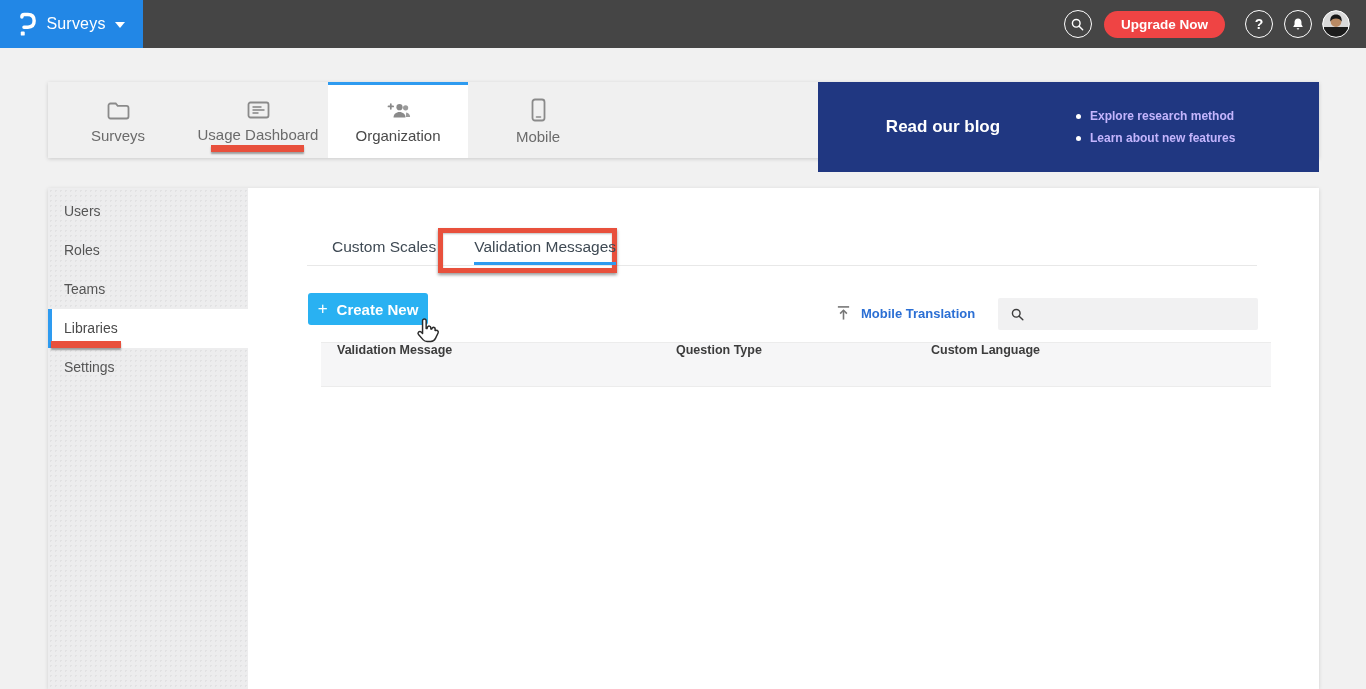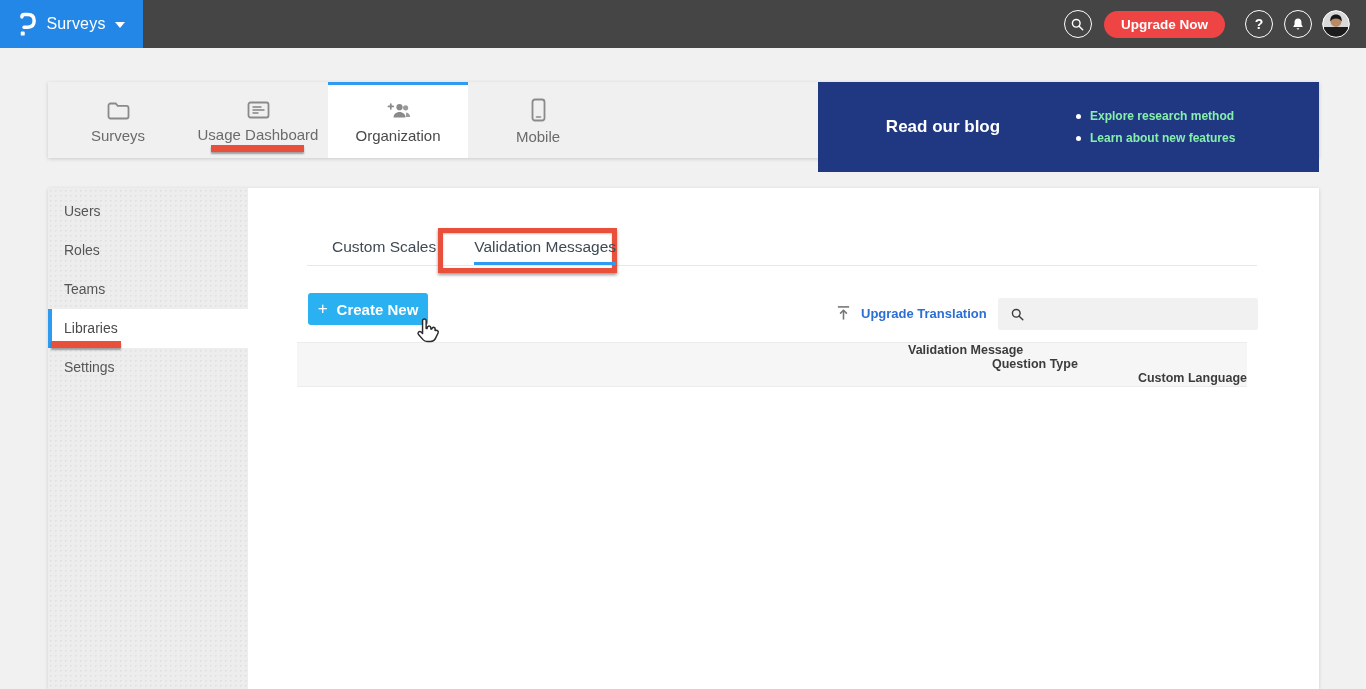--- a/index.html
+++ b/index.html
@@ -24,21 +24,21 @@
   .nav-card { position:absolute; left:48px; top:82px; width:1271px; height:76px; background:#f0f0f0; box-shadow:0 1px 4px rgba(0,0,0,.16); display:flex; }
   .nav-tab { width:140px; height:76px; display:flex; flex-direction:column; align-items:center; justify-content:center; gap:6px; border-top:3px solid transparent; cursor:pointer; }
   .nav-tab .nav-label { font-size:15px; color:#6b6b6b; }
   .nav-tab.active { background:#fff; border-top-color:#2e9bf0; }
   .nav-tab.active .nav-label { color:#4a4a4a; }
   .blog-banner { margin-left:auto; width:501px; height:90px; background:#203781; display:flex; align-items:center; cursor:pointer; }
   .banner-title { width:250px; text-align:center; color:#fff; font-size:17px; font-weight:bold; }
   .banner-bullets { margin-left:8px; display:flex; flex-direction:column; gap:8px; }
   .banner-bullets .b-row { display:flex; align-items:center; gap:9px; }
   .b-dot { width:5px; height:5px; border-radius:50%; background:#fff; flex:none; }
-  .b-text { color:#86efac; font-size:12px; font-weight:bold; }
+  .b-text { color:#c4b5fd; font-size:12px; font-weight:bold; }
 
   
   .anno { position:absolute; background:#e8503c; box-shadow:0 2px 2px rgba(0,0,0,.35); }
   .anno-org { left:211px; top:145px; width:93px; height:7px; }
   .anno-lib { left:51px; top:341px; width:70px; height:7px; }
   .anno-box { position:absolute; left:438px; top:228px; width:179px; height:45px; border:5px solid #e8503c; box-shadow:0 2px 3px rgba(0,0,0,.4), inset 0 1px 2px rgba(0,0,0,.25); }
 
   
   .main-card { position:absolute; left:48px; top:188px; width:1271px; height:501px; background:#fff; box-shadow:0 1px 4px rgba(0,0,0,.14); }
   .side-nav { position:absolute; left:0; top:0; width:200px; height:501px; background:#ededee;
@@ -56,22 +56,22 @@
                 display:flex; align-items:center; justify-content:center; gap:9px; color:#fff; cursor:pointer; font-family:inherit; }
   .create-btn .plus { font-size:17px; font-weight:normal; line-height:1; margin-top:-1px; }
   .create-btn .cbl { font-size:15px; font-weight:bold; }
 
   .import-link { position:absolute; left:588px; top:117px; display:flex; align-items:center; gap:10px; cursor:pointer; }
   .import-link .imp-label { font-size:13px; font-weight:bold; color:#2b6fd4; }
 
   .search-box { position:absolute; left:750px; top:110px; width:260px; height:32px; background:#f1f1f2; border-radius:2px; display:flex; align-items:center; padding-left:12px; }
   .search-box input { flex:1; height:100%; border:none; outline:none; background:transparent; font-family:inherit; font-size:13px; color:#444; padding:0 10px 0 10px; }
 
-  .theader { position:absolute; left:49px; top:154px; width:950px; height:45px; background:#f6f6f7; border-top:1px solid #ececec; border-bottom:1px solid #ececec;
-             display:flex; align-items:flex-end; padding-left:16px;flex-direction:column; }
+  .theader { position:absolute; left:73px; top:154px; width:950px; height:45px; background:#f6f6f7; border-top:1px solid #ececec; border-bottom:1px solid #ececec;
+             display:flex; align-items:flex-start; padding-left:16px; }
   .th { font-size:12.5px; font-weight:bold; color:#3c3c3c; }
   .th.c1 { width:339px; } .th.c2 { width:255px; } .th.c3 { flex:1; }
 
   .cursor-hand { position:absolute; left:414px; top:316px; width:27px; height:27px; z-index:5; }
 
   svg { display:block; }
 </style>
 </head>
 <body>
 
@@ -202,21 +202,21 @@
         <span class="plus">+</span>
         <span class="cbl">Create New</span>
       </button>
 
       <div class="import-link">
         <svg width="15" height="16" viewBox="0 0 16 17">
           <line x1="2" y1="2" x2="14" y2="2" stroke="#777" stroke-width="1.7"></line>
           <line x1="8" y1="15.5" x2="8" y2="6" stroke="#777" stroke-width="1.7"></line>
           <path d="M4.4 9.2 8 5.6l3.6 3.6" fill="none" stroke="#777" stroke-width="1.7"></path>
         </svg>
-        <span class="imp-label">Upgrade Translation</span>
+        <span class="imp-label">Mobile Translation</span>
       </div>
 
       <div class="search-box">
         <svg width="15" height="15" viewBox="0 0 18 18">
           <circle cx="7.5" cy="7.5" r="4.6" fill="none" stroke="#3d3d3d" stroke-width="1.7"></circle>
           <line x1="11" y1="11" x2="15.4" y2="15.4" stroke="#3d3d3d" stroke-width="1.7" stroke-linecap="round"></line>
         </svg>
         <input type="text" value="" style="">
       </div>
 

